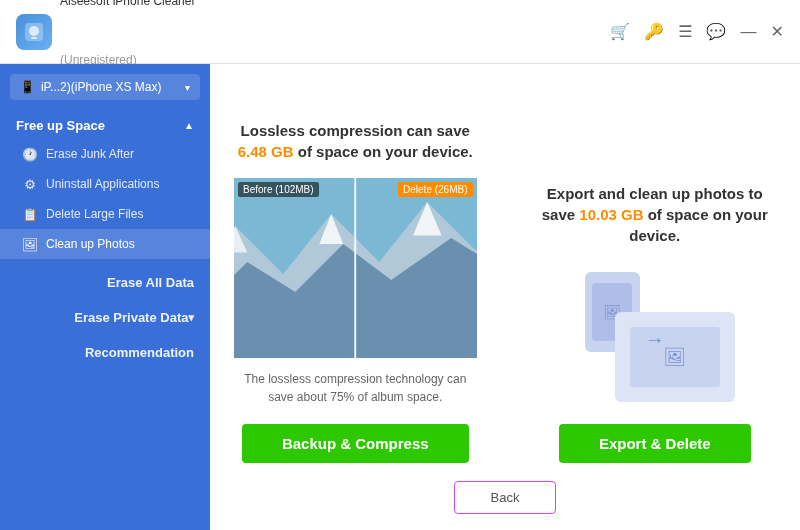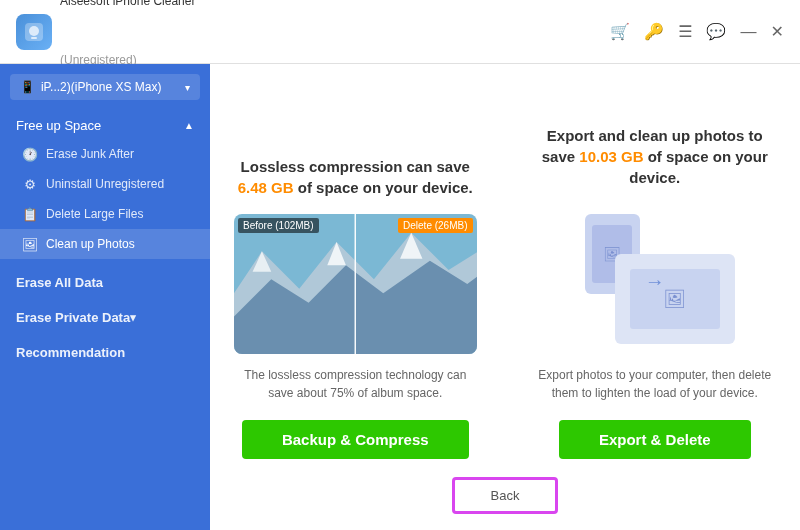--- a/index.html
+++ b/index.html
@@ -89,21 +89,21 @@
     .device-selector .chevron {
       margin-left: auto;
       font-size: 10px;
     }
     .sidebar-section {
       padding: 0 0 6px 0;
     }
     .sidebar-section-header {
       padding: 6px 16px;
       font-size: 13px;
-      font-weight: 400;
+      font-weight: 700;
       color: #fff;
       display: flex;
       align-items: center;
       justify-content: space-between;
       cursor: pointer;
     }
     .sidebar-section-header .section-arrow {
       font-size: 10px;
     }
     .sidebar-item {
@@ -127,21 +127,21 @@
       justify-content: center;
       font-size: 13px;
     }
     .sidebar-plain {
       padding: 10px 16px;
       font-size: 13px;
       color: rgba(255,255,255,0.9);
       font-weight: 600;
       display: flex;
       align-items: center;
-      justify-content: flex-start;
+      justify-content: flex-end;
       cursor: pointer;
     }
     
     .content {
       flex: 1;
       background: #fff;
       display: flex;
       flex-direction: column;
       padding: 20px 24px 16px;
       position: relative;
@@ -165,23 +165,23 @@
       color: #333;
       margin-bottom: 16px;
       line-height: 1.4;
     }
     .panel-title .highlight {
       color: #ff8c00;
     }
     
     .before-after {
       width: 100%;
-      height: 140px;
+      height: 180px;
       position: relative;
-      border-radius: 8px;
+      border-radius: 0;
       overflow: hidden;
       margin-bottom: 12px;
     }
     .panel-desc {
       font-size: 12px;
       color: #666;
       margin-bottom: 18px;
       line-height: 1.5;
     }
     
@@ -254,21 +254,21 @@
       padding: 11px 40px;
       font-size: 15px;
       font-weight: 600;
       cursor: pointer;
       margin-top: auto;
       min-width: 160px;
     }
     .btn-back {
       background: #fff;
       color: #555;
-      border: 3px solid #d946ef;
+      border: 1px solid #d946ef;
       border-radius: 4px;
       padding: 8px 36px;
       font-size: 13px;
       cursor: pointer;
       margin-top: 14px;
       align-self: flex-start;
     }
     .bottom-bar {
       display: flex;
       justify-content: center;
@@ -322,21 +322,21 @@
       <div class="sidebar-section-header">
         <span>Free up Space</span>
         <span class="section-arrow">▲</span>
       </div>
       <div class="sidebar-item">
         <span class="item-icon">🕐</span>
         <span>Erase Junk After</span>
       </div>
       <div class="sidebar-item">
         <span class="item-icon">⚙</span>
-        <span>Uninstall Unregistered</span>
+        <span>Uninstall Applications</span>
       </div>
       <div class="sidebar-item">
         <span class="item-icon">📋</span>
         <span>Delete Large Files</span>
       </div>
       <div class="sidebar-item active">
         <span class="item-icon">🖼</span>
         <span>Clean up Photos</span>
       </div>
     </div>
@@ -406,21 +406,20 @@
 
           <div class="arrow-transfer">→</div>
 
           <div class="laptop-shape">
             <div class="laptop-screen">
               <span style="font-size:18px;color:#7a90d0">🖼</span>
             </div>
           </div>
         </div>
 
-        <p class="panel-desc">Export photos to your computer, then delete them to lighten the load of your device.</p>
 
         <button class="btn-green">Export &amp; Delete</button>
       </div>
     </div>
 
     <div class="bottom-bar">
       <button class="btn-back">Back</button>
     </div>
   </div>
 </div>

